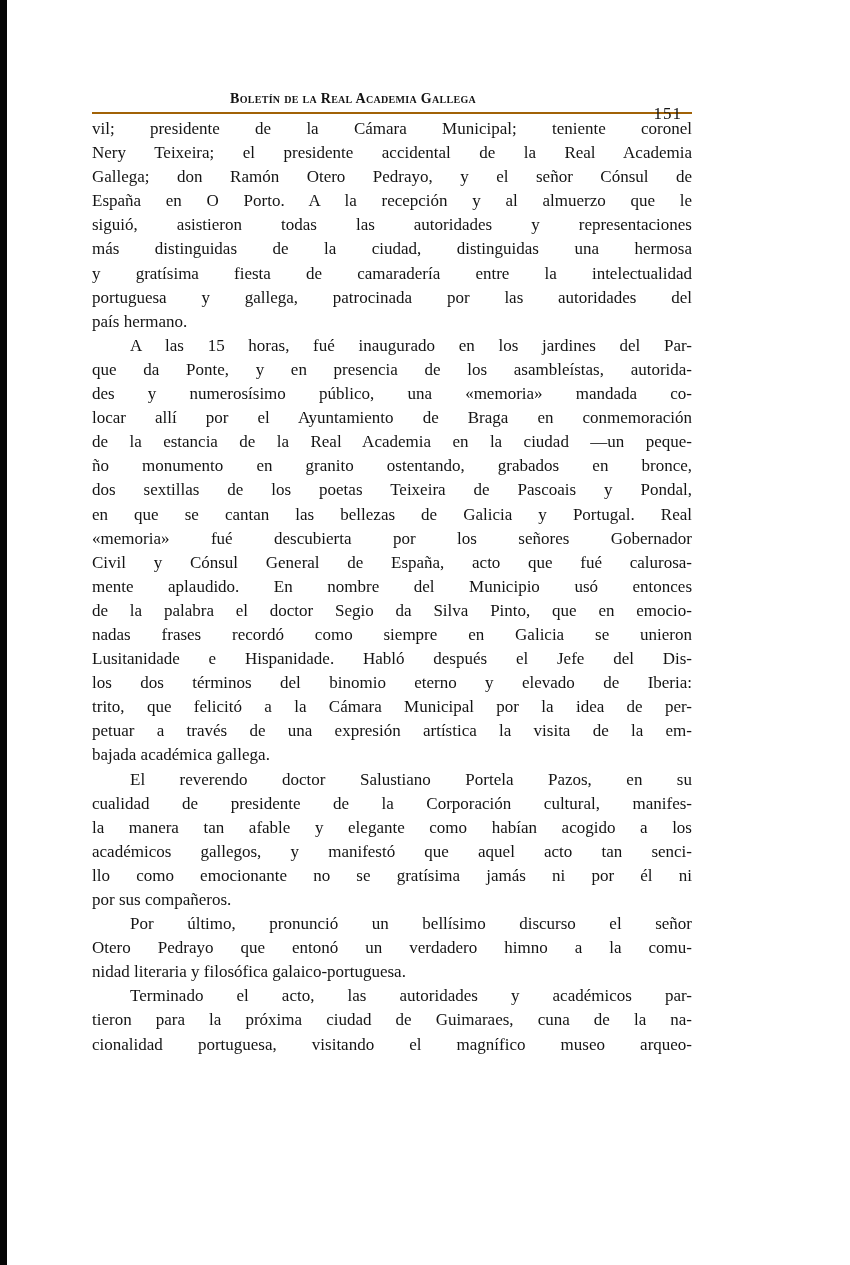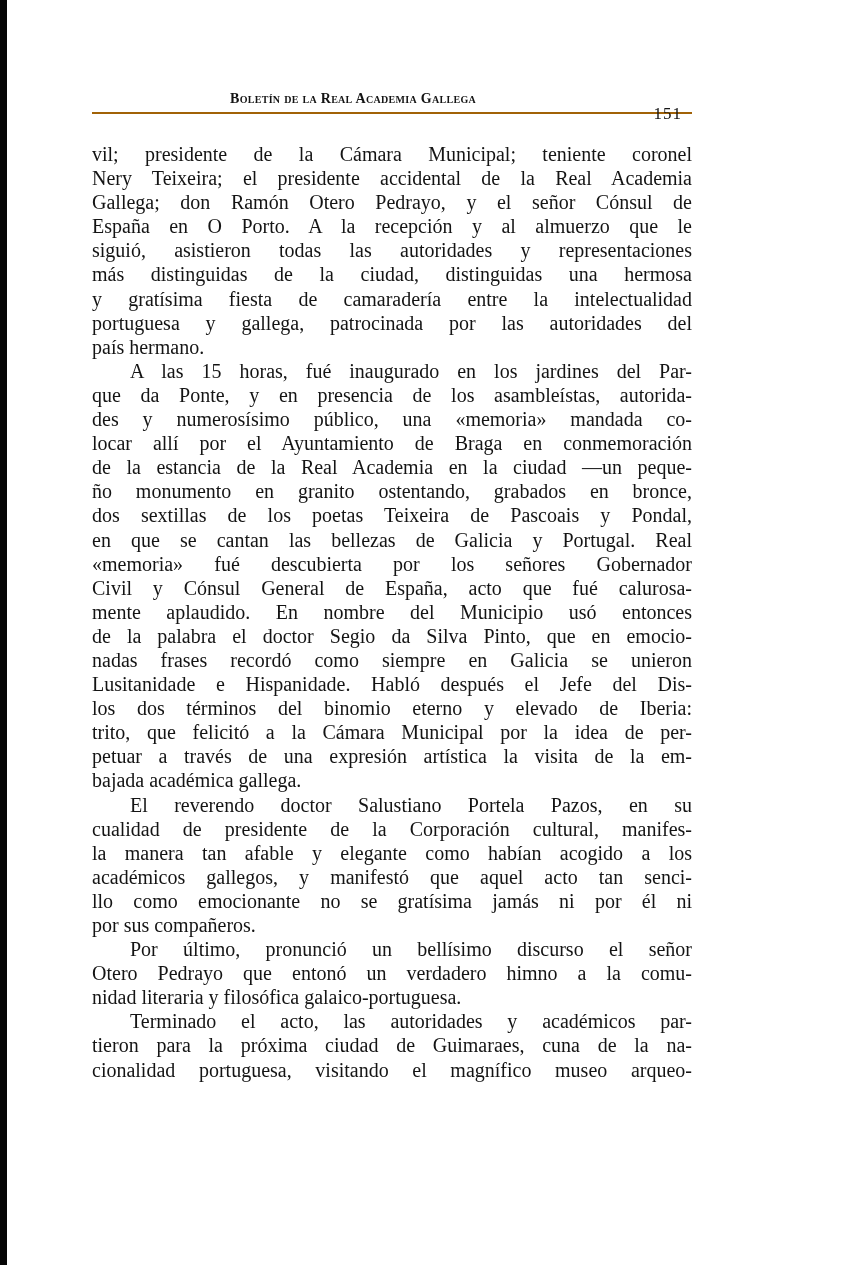--- a/index.html
+++ b/index.html
@@ -32,22 +32,22 @@
       font-weight: bold;
       font-variant: small-caps;
       letter-spacing: 0.3px;
     }
     .page-number {
       position: absolute; right: 10px; top: 20px;
       font-size: 17px;
       letter-spacing: 1px;
     }
     .body-text {
-      margin-top: 28px;
-      font-size: 20px;
+      margin-top: 3px;
+      font-size: 17px;
       line-height: 24.1px;
     }
     .line {
       display: block;
       white-space: nowrap;
       text-align: justify;
       text-align-last: justify;
       height: 24.1px;
     }
     .line.last {

